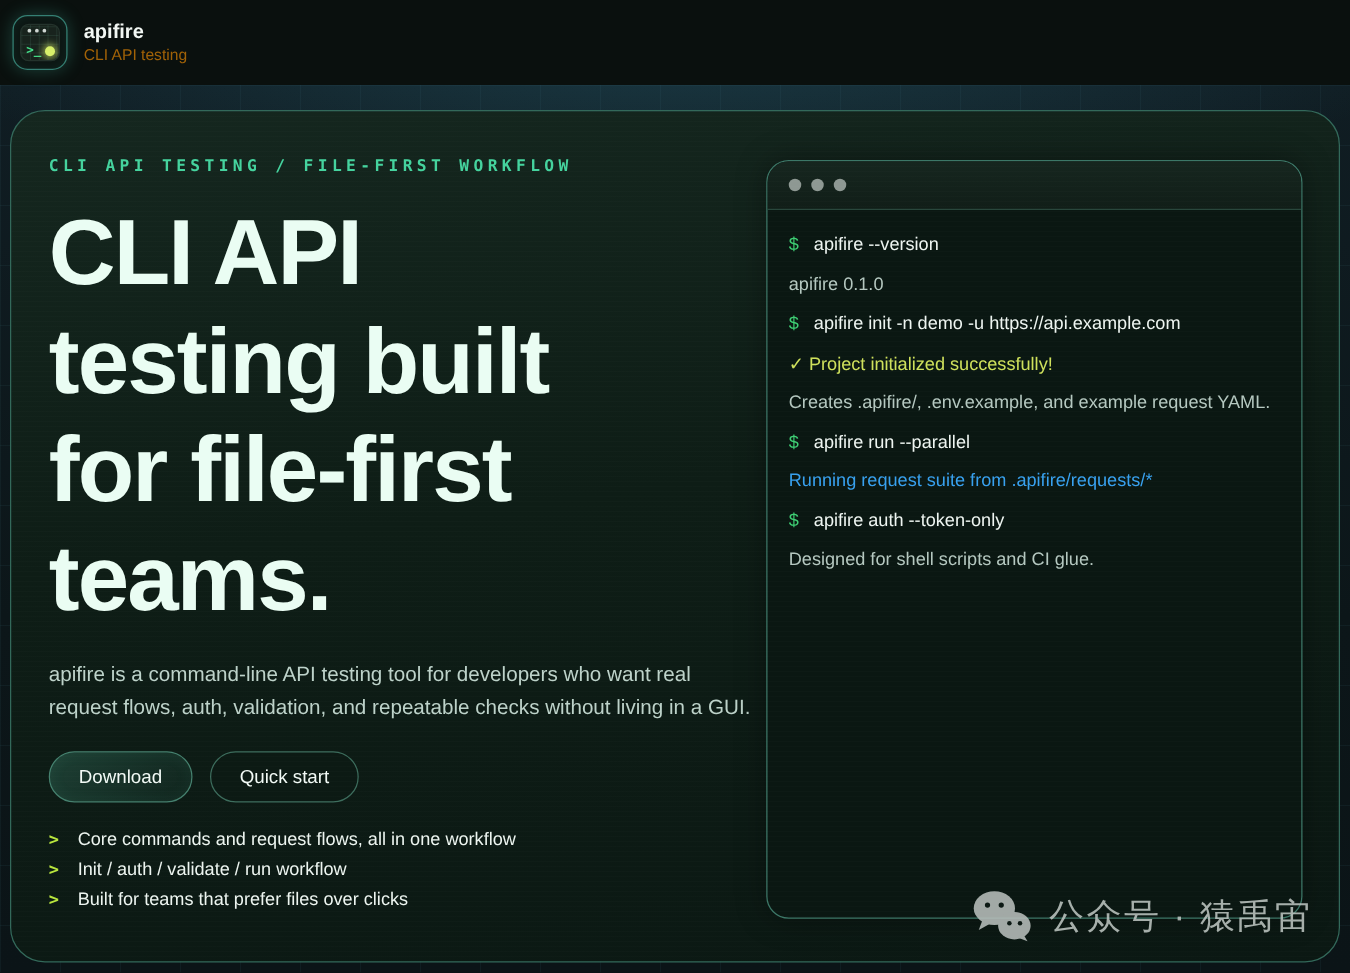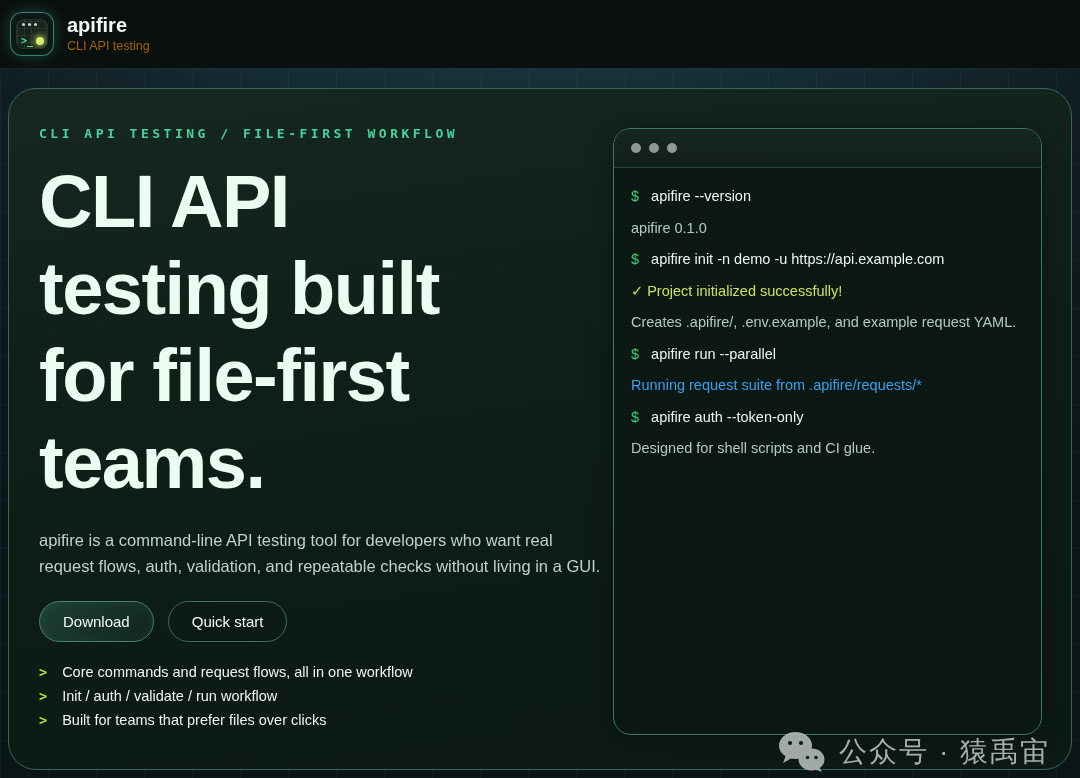--- a/index.html
+++ b/index.html
@@ -38,21 +38,21 @@
   .logo-prompt{
     position:absolute;left:4px;bottom:2px;
     font-family:"DejaVu Sans Mono",monospace;font-size:10px;font-weight:bold;
     color:#45e08a;letter-spacing:0;
   }
   .logo-glow-dot{
     position:absolute;right:3px;bottom:3px;width:8px;height:8px;border-radius:50%;
     background:#d8f06a;box-shadow:0 0 6px 2px rgba(216,240,106,.6);
   }
   .brand-text{margin-left:13px;line-height:1.15;}
-  .brand-name{font-size:20px;font-weight:bold;color:#f2f7f3;}
+  .brand-name{font-size:16px;font-weight:bold;color:#f2f7f3;}
   .brand-tagline{font-size:12.5px;color:#a16207;margin-top:2px;}
 
   .nav-links{
     margin-left:auto;display:flex;align-items:center;gap:33px;
     font-family:"DejaVu Sans Mono",monospace;font-size:14px;color:#c6d6cf;
   }
   .nav-link{cursor:pointer;white-space:nowrap;}
   .nav-link.active{
     padding:7px 16px;border:1px solid #4e7568;border-radius:19px;
     background:#111c18;color:#eef6f2;
@@ -145,21 +145,21 @@
   .t-body{padding:20px 17px;font-size:14.5px;}
   .t-line{height:19px;margin-bottom:12.5px;white-space:nowrap;}
   .t-prompt{color:#3ecf74;margin-right:12px;}
   .t-cmd{color:#eef5f1;}
   .t-out{color:#b5c8c0;}
   .t-ok{color:#cfe15c;}
   .t-info{color:#38a1ef;}
 
   
   .watermark{
-    position:absolute;right:30px;top:731px;z-index:6;
+    position:absolute;right:30px;top:712px;z-index:6;
     display:flex;align-items:center;gap:13px;
     color:#bcc4c0;opacity:.88;font-size:28px;letter-spacing:2px;
   }
 </style>
 </head>
 <body>
 
 <header class="navbar">
   <div class="logo-box">
     <div class="logo-screen">

